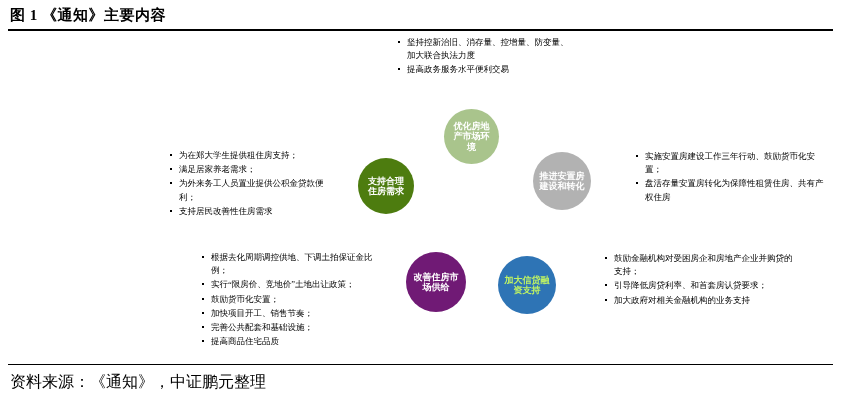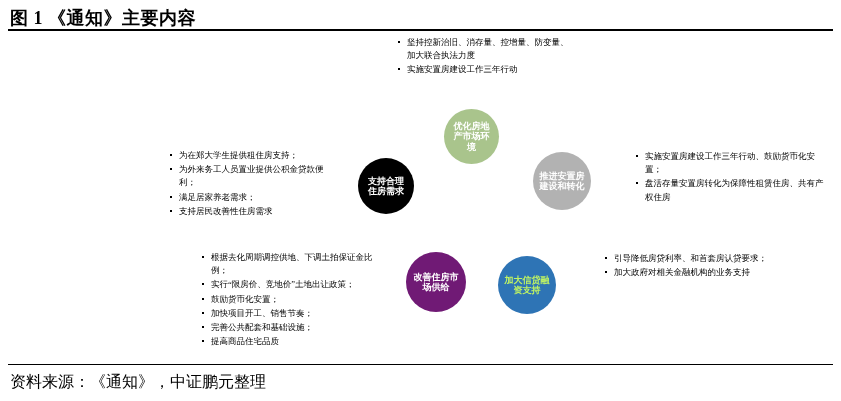--- a/index.html
+++ b/index.html
@@ -17,21 +17,21 @@
     background: #ffffff;
     overflow: hidden;
   }
 
   
   .fig-title {
     position: absolute;
     left: 10px;
     top: 6px;
     font-family: "Liberation Serif", "DejaVu Serif", serif;
-    font-size: 18px;
+    font-size: 15px;
     font-weight: bold;
     color: #000000;
     letter-spacing: 0.5px;
     white-space: nowrap;
   }
   .rule-top {
     position: absolute;
     left: 8px;
     top: 29px;
     width: 825px;
@@ -106,48 +106,48 @@
 </style>
 </head>
 <body>
 
 <div id="page">
 
   <div class="fig-title">图 1  《通知》主要内容</div>
   <div class="rule-top"></div>
 
   <div id="nodes-layer">
-      <div class="node" style="left: 358px; top: 158px; width: 56px; height: 56px; background: #000000; color: rgb(255, 255, 255);">
+      <div class="node" style="left: 358px; top: 158px; width: 56px; height: 56px; background: #4d7c0f; color: rgb(255, 255, 255);">
         <span class="node-label">支持合理住房需求</span>
       </div>
       <div class="node" style="left: 444px; top: 109px; width: 55px; height: 55px; background: rgb(169, 196, 140); color: rgb(255, 255, 255);">
         <span class="node-label">优化房地产市场环境</span>
       </div>
       <div class="node" style="left: 533px; top: 152px; width: 58px; height: 58px; background: rgb(178, 178, 178); color: rgb(255, 255, 255);">
         <span class="node-label">推进安置房建设和转化</span>
       </div>
       <div class="node" style="left: 406px; top: 252px; width: 60px; height: 60px; background: #701a75; color: rgb(255, 255, 255);">
         <span class="node-label">改善住房市场供给</span>
       </div>
       <div class="node" style="left: 498px; top: 256px; width: 58px; height: 58px; background: rgb(46, 116, 181); color: #bef264;">
         <span class="node-label">加大信贷融资支持</span>
       </div>
     </div>
   <div id="blocks-layer">
       <div class="bullets" style="left: 396px; top: 36px; width: 180px;">
         <ul>
           <li>坚持控新治旧、消存量、控增量、防变量、加大联合执法力度</li>
-          <li>实施安置房建设工作三年行动</li>
+          <li>提高政务服务水平便利交易</li>
         </ul>
       </div>
       <div class="bullets" style="left: 168px; top: 149px; width: 172px;">
         <ul>
           <li>为在郑大学生提供租住房支持；</li>
+          <li>满足居家养老需求；</li>
           <li>为外来务工人员置业提供公积金贷款便利；</li>
-          <li>满足居家养老需求；</li>
           <li>支持居民改善性住房需求</li>
         </ul>
       </div>
       <div class="bullets" style="left: 634px; top: 150px; width: 190px;">
         <ul>
           <li>实施安置房建设工作三年行动、鼓励货币化安置；</li>
           <li>盘活存量安置房转化为保障性租赁住房、共有产权住房</li>
         </ul>
       </div>
       <div class="bullets" style="left: 200px; top: 251px; width: 186px;">
@@ -155,20 +155,21 @@
           <li>根据去化周期调控供地、下调土拍保证金比例；</li>
           <li>实行“限房价、竞地价”土地出让政策；</li>
           <li>鼓励货币化安置；</li>
           <li>加快项目开工、销售节奏；</li>
           <li>完善公共配套和基础设施；</li>
           <li>提高商品住宅品质</li>
         </ul>
       </div>
       <div class="bullets" style="left: 603px; top: 252px; width: 192px;">
         <ul>
+          <li>鼓励金融机构对受困房企和房地产企业并购贷的支持；</li>
           <li>引导降低房贷利率、和首套房认贷要求；</li>
           <li>加大政府对相关金融机构的业务支持</li>
         </ul>
       </div>
     </div>
 
   <div class="rule-bottom"></div>
   <div class="fig-source">资料来源：《通知》，中证鹏元整理</div>
 
 </div>

